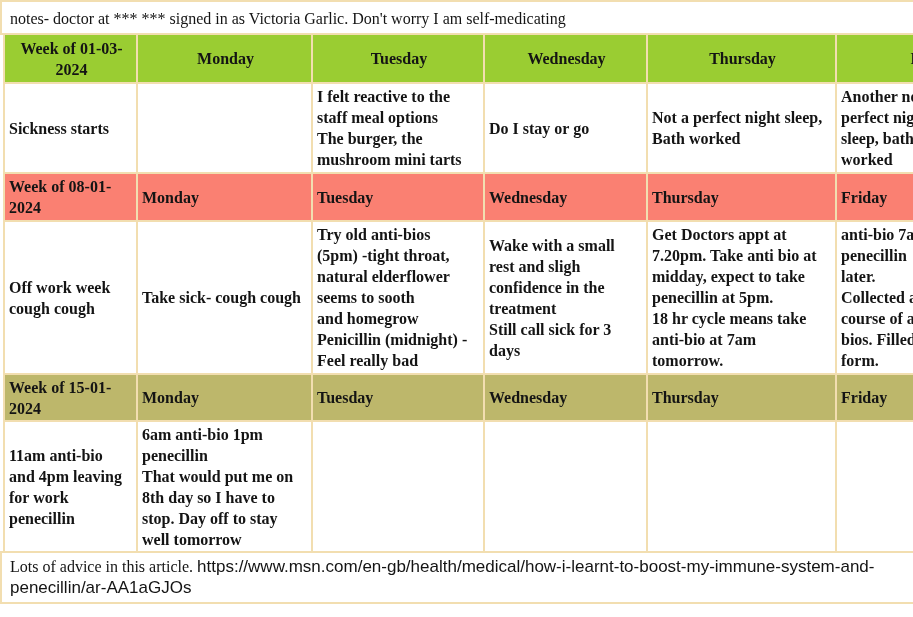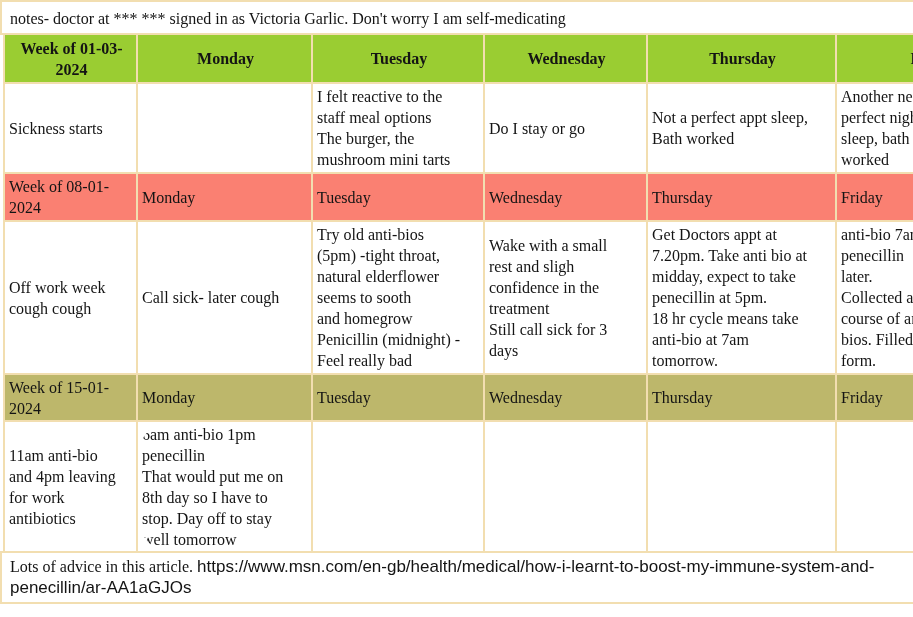--- a/index.html
+++ b/index.html
@@ -21,33 +21,33 @@
   table.calendar{
     border-collapse:collapse;table-layout:fixed;
     width:1025px;margin:-2px 0 0 3px;
   }
   table.calendar td, table.calendar th{
     border:2px solid var(--border-tan);
     padding:1px 2px 1px 4px;
     font-size:16px;line-height:21px;
     vertical-align:middle;text-align:left;
     white-space:pre-line;overflow:hidden;
-    font-weight:normal;
+    font-weight:bold;
   }
   tr.r-header{height:49px;}
   tr.r-header th{background:var(--header-green);font-weight:bold;text-align:center;}
   tr.r-sickness{height:90px;}
   tr.r-week2{height:48px;}
   tr.r-week2 td{background:var(--week-salmon);}
   tr.r-offwork{height:153px;}
   tr.r-week3{height:47px;}
   tr.r-week3 td{background:var(--week-khaki);}
   tr.r-lastweek{height:130px;}
-  tr.r-week2 td:first-child, tr.r-week3 td:first-child{font-weight:normal;}
-  tr.r-lastweek td{border-bottom:none;border-radius:32px;}
+  tr.r-week2 td:first-child, tr.r-week3 td:first-child{font-weight:bold;}
+  tr.r-lastweek td{border-bottom:none;}
   .advice-row{
     width:1026px;border:2px solid var(--border-tan);
     margin-top:0px;padding:3px 8px 4px 8px;
     background:#ffffff;box-sizing:border-box;
     font-size:16px;line-height:21px;
   }
   .advice-line{white-space:nowrap;}
   .url-text{
     font-family:Liberation Sans, sans-serif;
     font-size:17px;
@@ -78,40 +78,40 @@
       <th>Friday</th>
     </tr>
     <tr class="r-sickness">
       <td>Sickness starts</td>
       <td></td>
       <td>I felt reactive to the
 staff meal options
 The burger, the
 mushroom mini tarts</td>
       <td>Do I stay or go</td>
-      <td>Not a perfect appt sleep,
+      <td>Not a perfect night sleep,
 Bath worked</td>
       <td>Another near
 perfect night
 sleep, bath
 worked</td>
     </tr>
     <tr class="r-week2">
       <td>Week of 08-01-
 2024</td>
       <td>Monday</td>
       <td>Tuesday</td>
       <td>Wednesday</td>
       <td>Thursday</td>
       <td>Friday</td>
     </tr>
     <tr class="r-offwork">
       <td>Off work week
 cough cough</td>
-      <td>Call sick- later cough</td>
+      <td>Take sick- cough cough</td>
       <td>Try old anti-bios
 (5pm) -tight throat,
 natural elderflower
 seems to sooth
 and homegrow
 Penicillin (midnight) -
 Feel really bad</td>
       <td>Wake with a small
 rest and sligh
 confidence in the
@@ -139,21 +139,21 @@
       <td>Monday</td>
       <td>Tuesday</td>
       <td>Wednesday</td>
       <td>Thursday</td>
       <td>Friday</td>
     </tr>
     <tr class="r-lastweek">
       <td>11am anti-bio
 and 4pm leaving
 for work
-antibiotics</td>
+penecillin</td>
       <td>6am anti-bio 1pm
 penecillin
 That would put me on
 8th day so I have to
 stop. Day off to stay
 well tomorrow</td>
       <td></td>
       <td></td>
       <td></td>
       <td></td>

